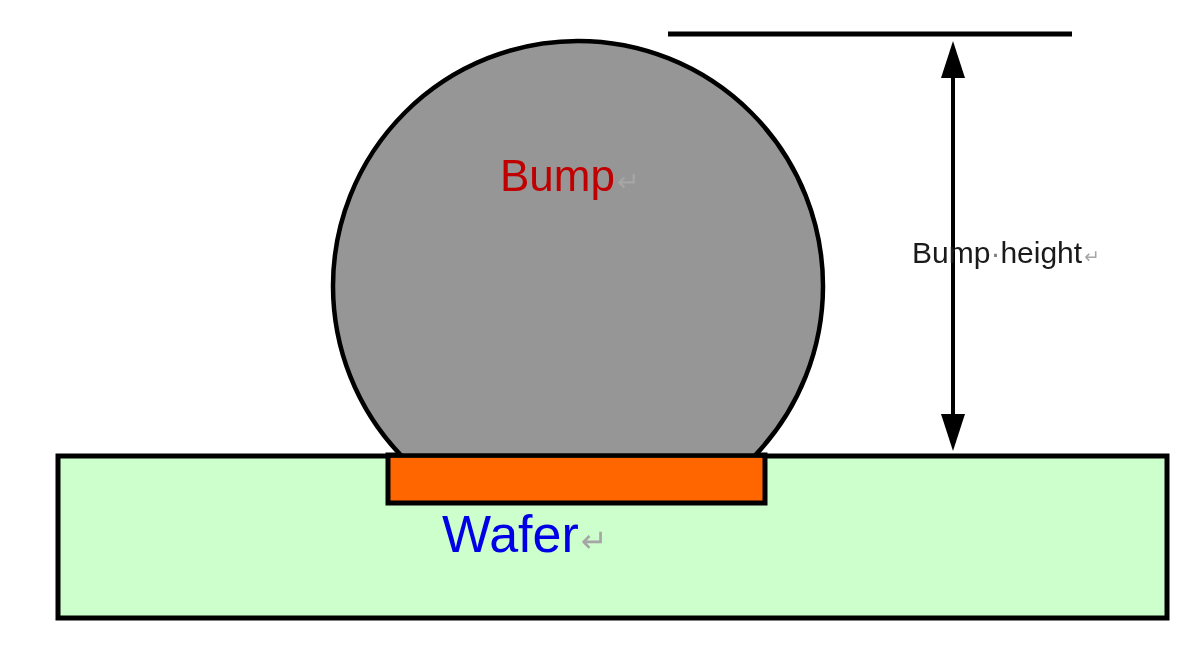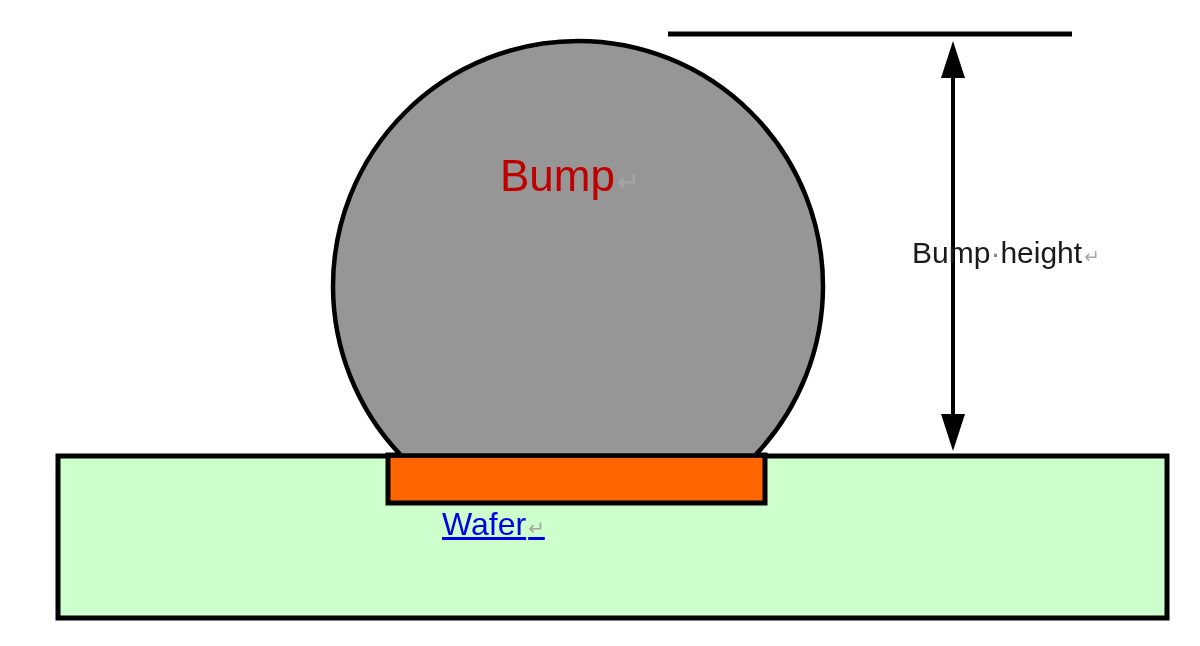--- a/index.html
+++ b/index.html
@@ -34,23 +34,22 @@
   }
   .label-bump {
     left: 500px;
     top: 154px;
     font-size: 44px;
     color: #C00000;
   }
   .label-wafer {
     left: 442px;
     top: 508px;
-    font-size: 32px;
+    font-size: 52px;
     color: #0000E6;
-    text-decoration: underline;
   }
   .label-bump-height {
     left: 912px;
     top: 238px;
     font-size: 30px;
     color: #1a1a1a;
   }
   .pilcrow {
     color: #a6a6a6;
     font-size: 0.62em;

